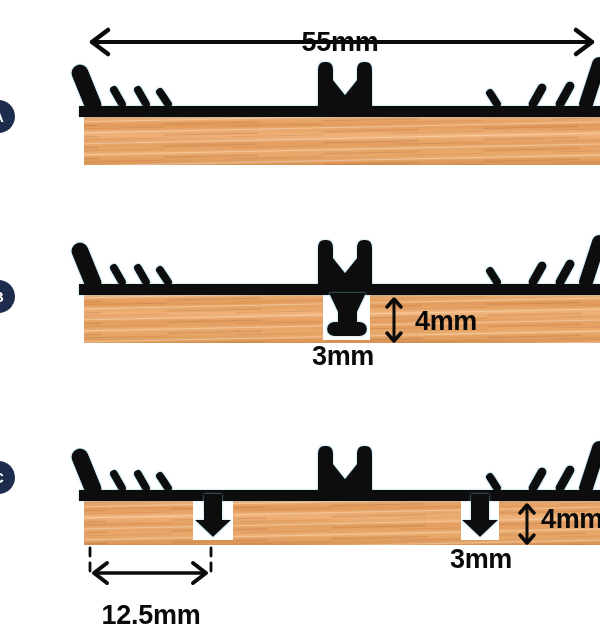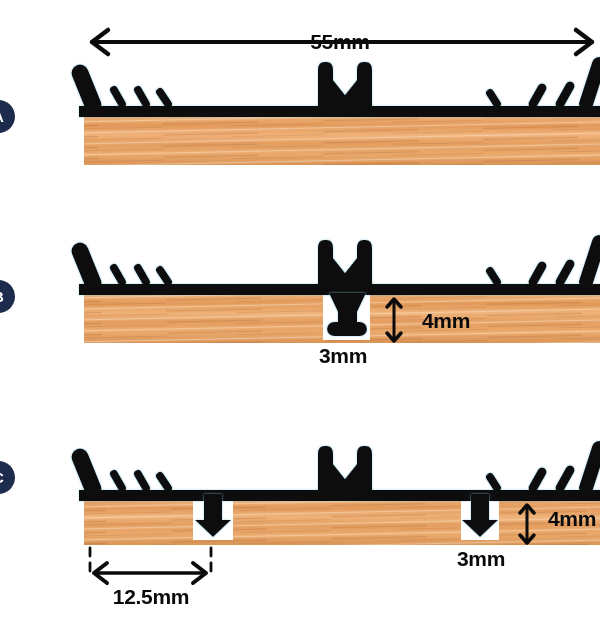--- a/index.html
+++ b/index.html
@@ -2,21 +2,21 @@
 <html><head>
 <meta charset="utf-8">
 <style>
   html,body{margin:0;padding:0;background:#ffffff;}
   #stage{
     position:relative;width:600px;height:640px;overflow:hidden;background:#ffffff;
     font-family:"Liberation Sans","DejaVu Sans",sans-serif;
   }
   #stage svg{position:absolute;left:0;top:0;}
   .dim-label{
-    position:absolute;color:#0a0a0a;font-weight:800;font-size:21px;line-height:22px;
+    position:absolute;color:#0a0a0a;font-weight:800;font-size:27px;line-height:22px;
     letter-spacing:-0.3px;text-align:center;white-space:nowrap;
   }
   .badge{
     position:absolute;left:-18px;width:33px;height:33px;border-radius:50%;
     background:#1d2b4d;color:#ffffff;font-weight:700;font-size:15px;line-height:33px;
     text-align:center;
   }
 </style>
 </head>
 <body>
@@ -117,15 +117,15 @@
   <div class="badge" style="top:280px">B</div>
   <div class="badge" style="top:461px">C</div>
 
   <div class="dim-label" style="left:295px;top:31px;width:90px">55mm</div>
 
   <div class="dim-label" style="left:411px;top:310px;width:70px">4mm</div>
   <div class="dim-label" style="left:308px;top:345px;width:70px">3mm</div>
 
   <div class="dim-label" style="left:537px;top:508px;width:70px">4mm</div>
   <div class="dim-label" style="left:446px;top:548px;width:70px">3mm</div>
-  <div class="dim-label" style="left:101px;top:586px;width:100px">12.5mm</div>
+  <div class="dim-label" style="left:101px;top:604px;width:100px">12.5mm</div>
 
 </div>
 
 </body></html>

